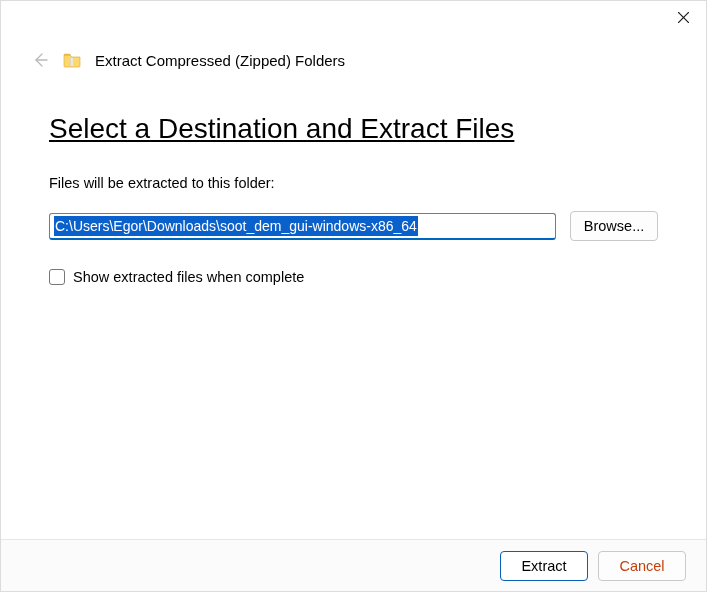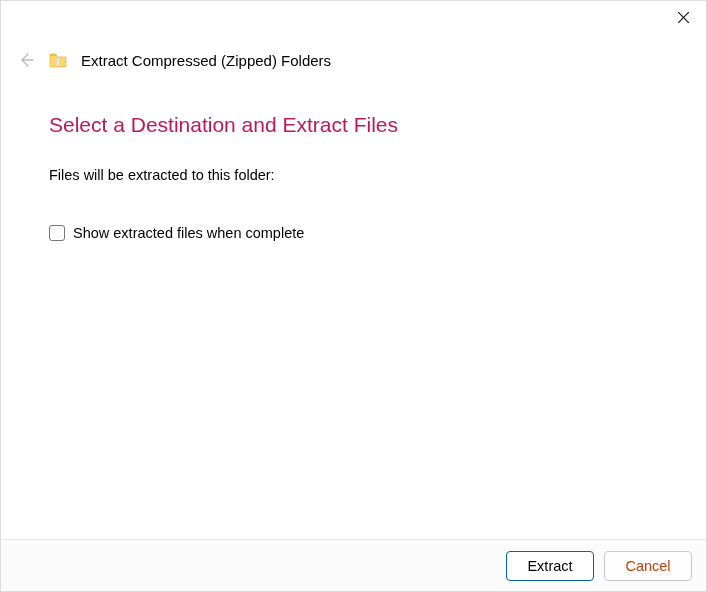--- a/index.html
+++ b/index.html
@@ -29,21 +29,21 @@
     height: 32px;
     display: flex;
     align-items: center;
     justify-content: center;
     cursor: default;
   }
   .close-btn svg { width: 11px; height: 11px; }
   .header {
     position: absolute;
     top: 50px;
-    left: 10px;
+    left: 24px;
     right: 10px;
     display: flex;
     align-items: center;
     gap: 14px;
   }
   .back-arrow {
     width: 18px;
     height: 18px;
     margin-left: 6px;
   }
@@ -57,24 +57,25 @@
     font-size: 15px;
     color: #000;
   }
   .body {
     position: absolute;
     top: 98px;
     left: 48px;
     right: 48px;
   }
   .instruction-heading {
-    color: #be185d;
-    font-size: 21px;
+    color: #000000;
+    font-size: 28px;
     font-weight: 400;
     margin: 14px 0 30px 0;
+    text-decoration: underline;
   }
   .label {
     font-size: 14.5px;
     margin-bottom: 20px;
   }
   .path-row {
     display: flex;
     align-items: center;
     gap: 14px;
   }
@@ -107,21 +108,21 @@
     background: #fdfdfd;
     font-size: 14.5px;
     font-family: inherit;
     padding: 0;
     cursor: default;
   }
   .check-row {
     display: flex;
     align-items: center;
     gap: 8px;
-    margin-top: 42px;
+    margin-top: 28px;
   }
   .checkbox {
     width: 16px;
     height: 16px;
     border: 1px solid #777;
     border-radius: 3px;
     background: #fff;
     box-sizing: border-box;
   }
   .check-label { font-size: 14.5px; }
@@ -130,21 +131,21 @@
     bottom: 0;
     left: 0;
     right: 0;
     height: 52px;
     border-top: 1px solid #e6e6e6;
     background: #fbfbfb;
     display: flex;
     justify-content: flex-end;
     align-items: center;
     gap: 10px;
-    padding-right: 14px;
+    padding-right: 20px;
     box-sizing: border-box;
   }
   .footer button {
     width: 88px;
     height: 30px;
     border-radius: 4px;
     font-size: 14.5px;
     font-family: inherit;
     padding: 0;
     cursor: default;
@@ -190,20 +191,26 @@
       </svg>
     </span>
     <span class="wizard-title">Extract Compressed (Zipped) Folders</span>
   </div>
 
   <div class="body">
     <h1 class="instruction-heading">Select a Destination and Extract Files</h1>
 
     <div class="label">Files will be extracted to this folder:</div>
 
+    <div class="path-row">
+      <div class="path-input-wrapper">
+        <span class="selected-text">C:\Users\Egor\Downloads\soot_dem_gui-windows-x86_64</span>
+      </div>
+      <button class="browse-btn">Browse...</button>
+    </div>
 
     <div class="check-row">
       <span class="checkbox"></span>
       <span class="check-label">Show extracted files when complete</span>
     </div>
   </div>
 
   <div class="footer">
     <button class="btn-primary">Extract</button>
     <button class="btn-secondary">Cancel</button>

